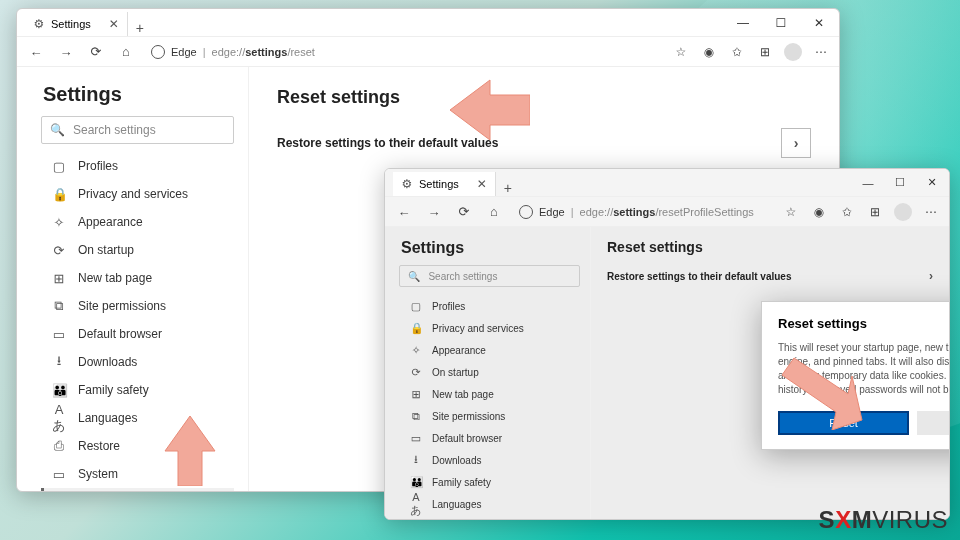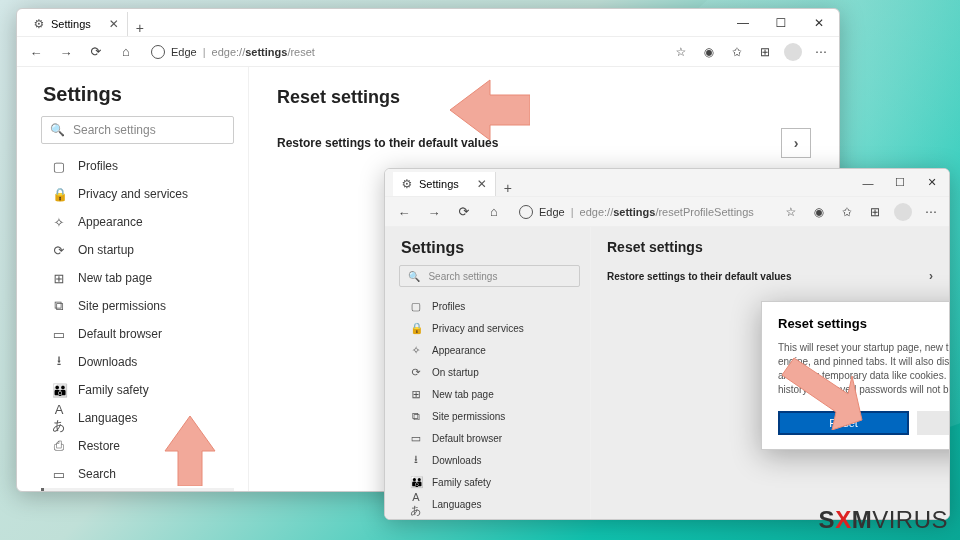--- a/index.html
+++ b/index.html
@@ -160,21 +160,21 @@
           <li class="navitem">
             <span class="nico">Aあ</span>
             <span>Languages</span>
           </li>
           <li class="navitem">
             <span class="nico">⎙</span>
             <span>Restore</span>
           </li>
           <li class="navitem">
             <span class="nico">▭</span>
-            <span>Search</span>
+            <span>System</span>
           </li>
           <li class="navitem active"></li>
         </ul>
     </div>
     <div class="main">
       <div class="mtitle">Reset settings</div>
       <div class="row">
         <span>Restore settings to their default values</span>
         <span class="chev">›</span>
       </div>

